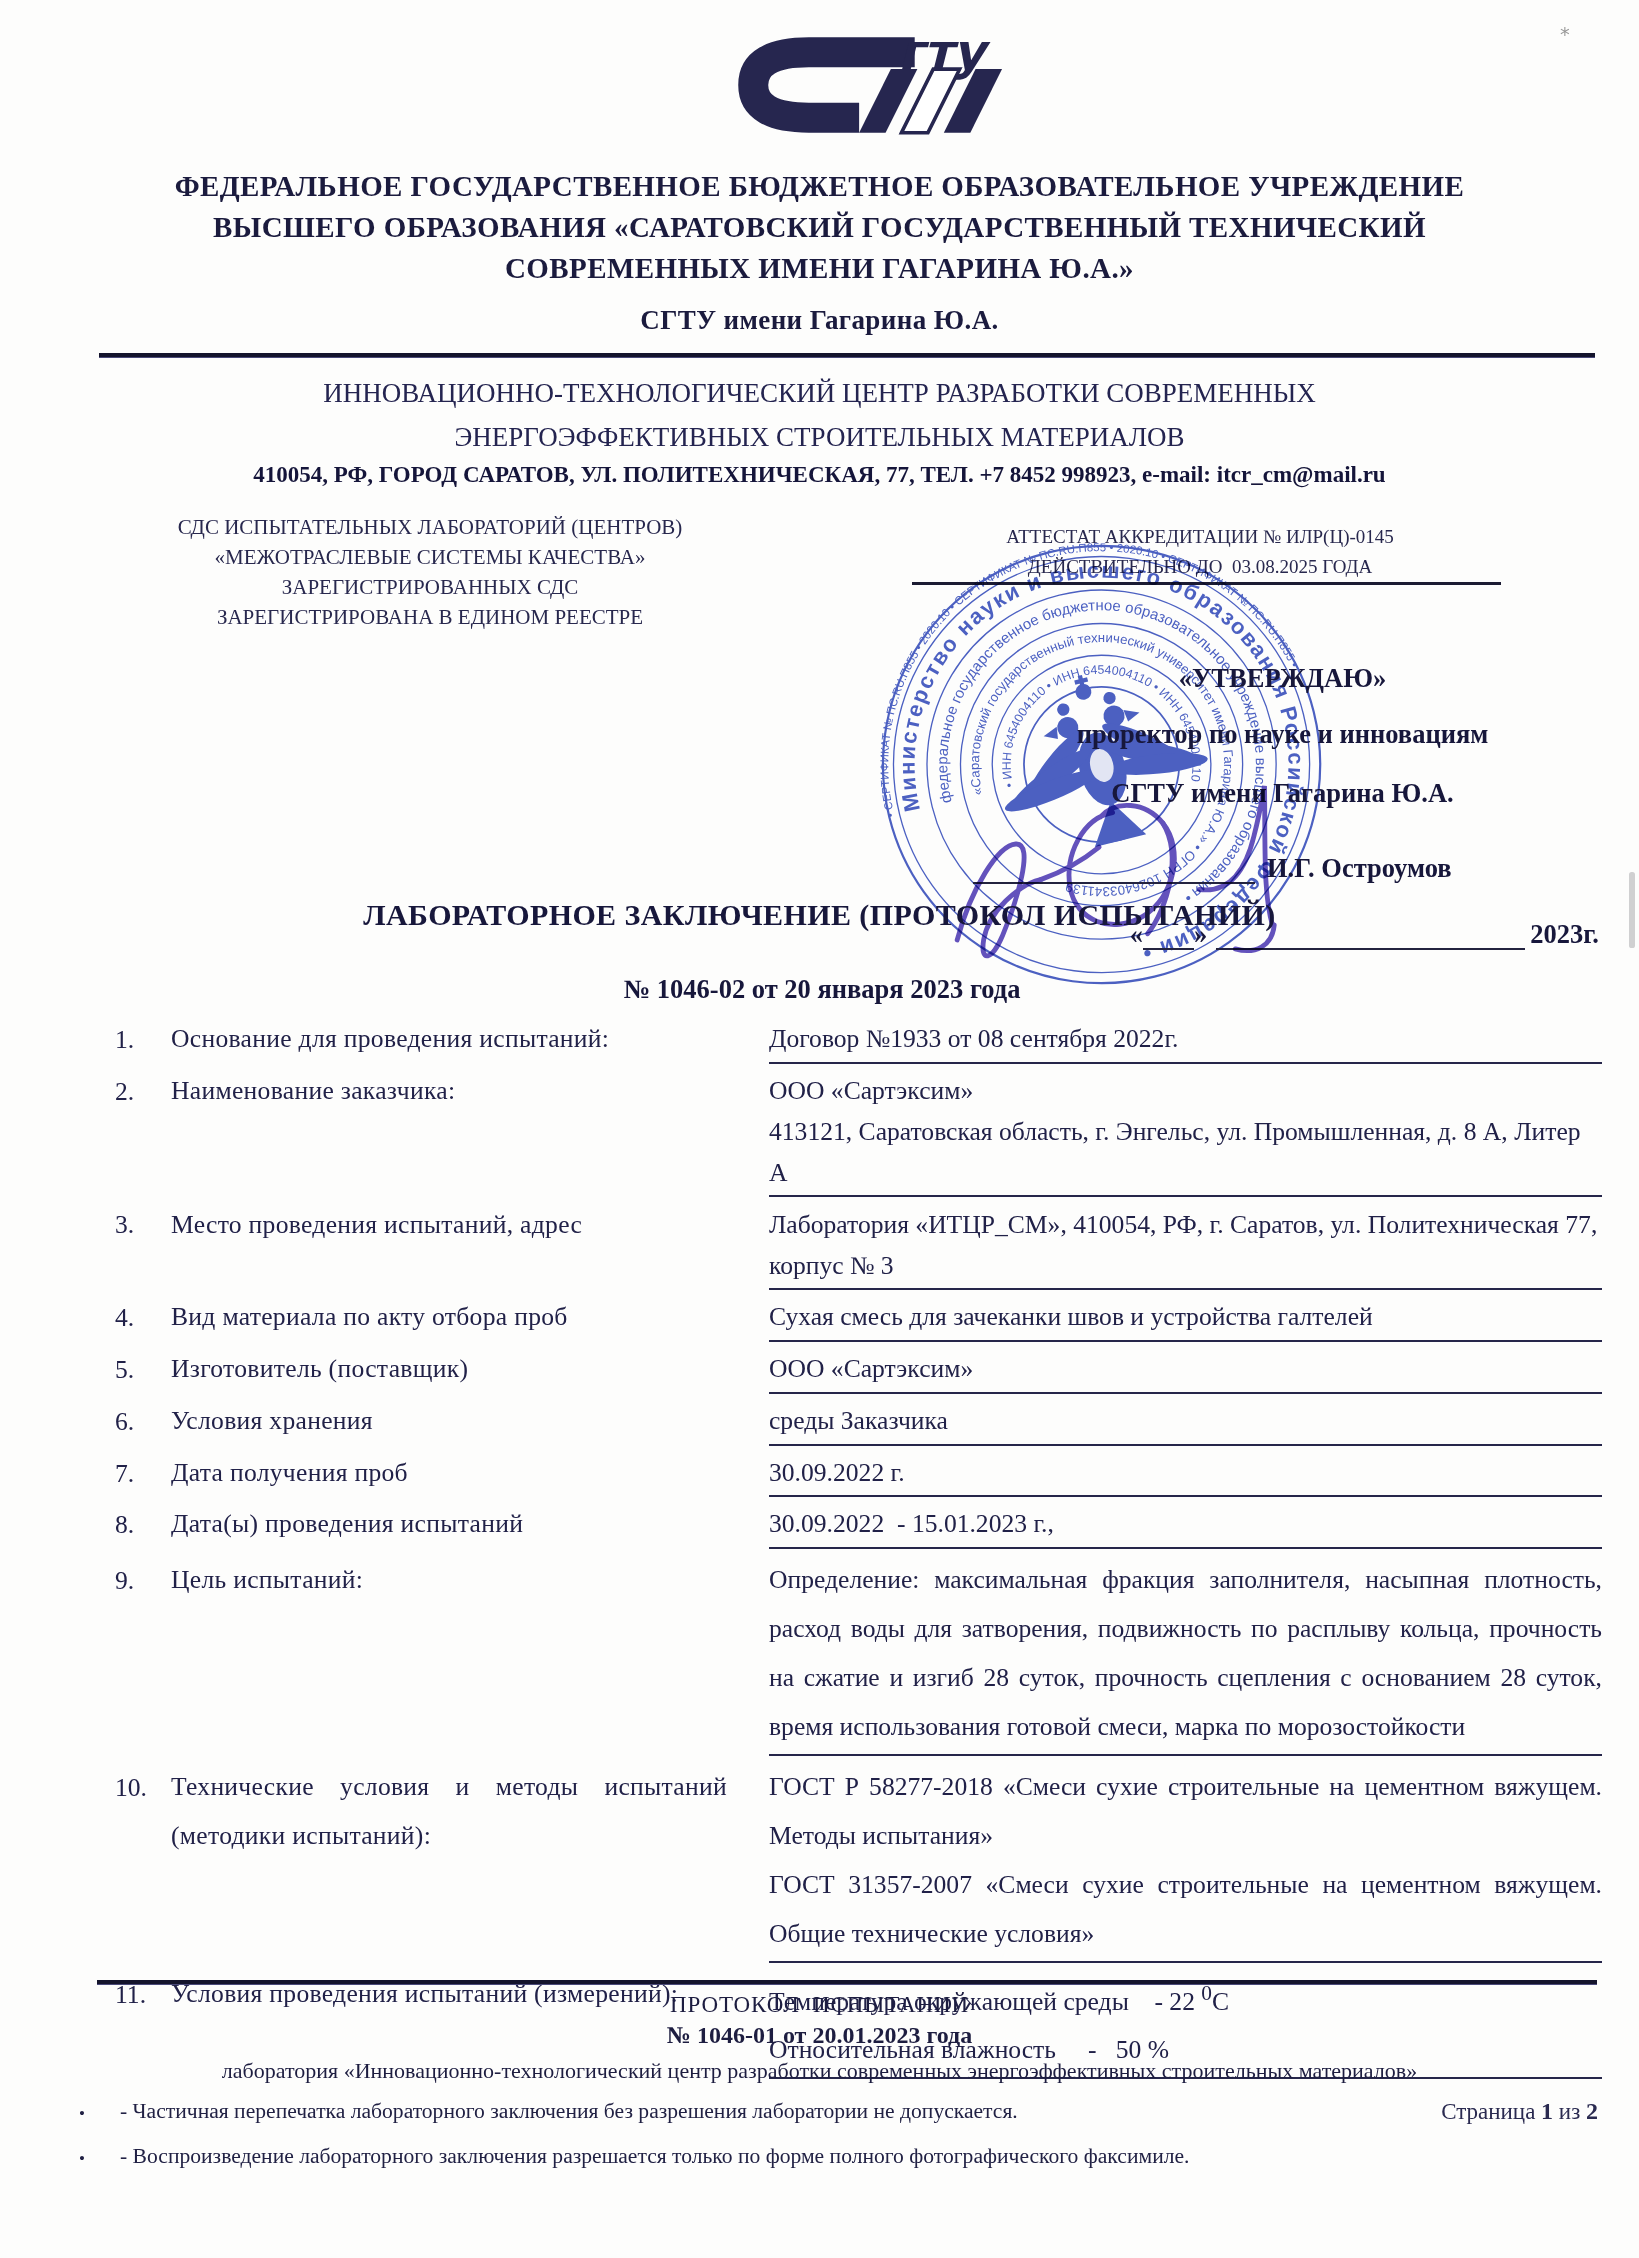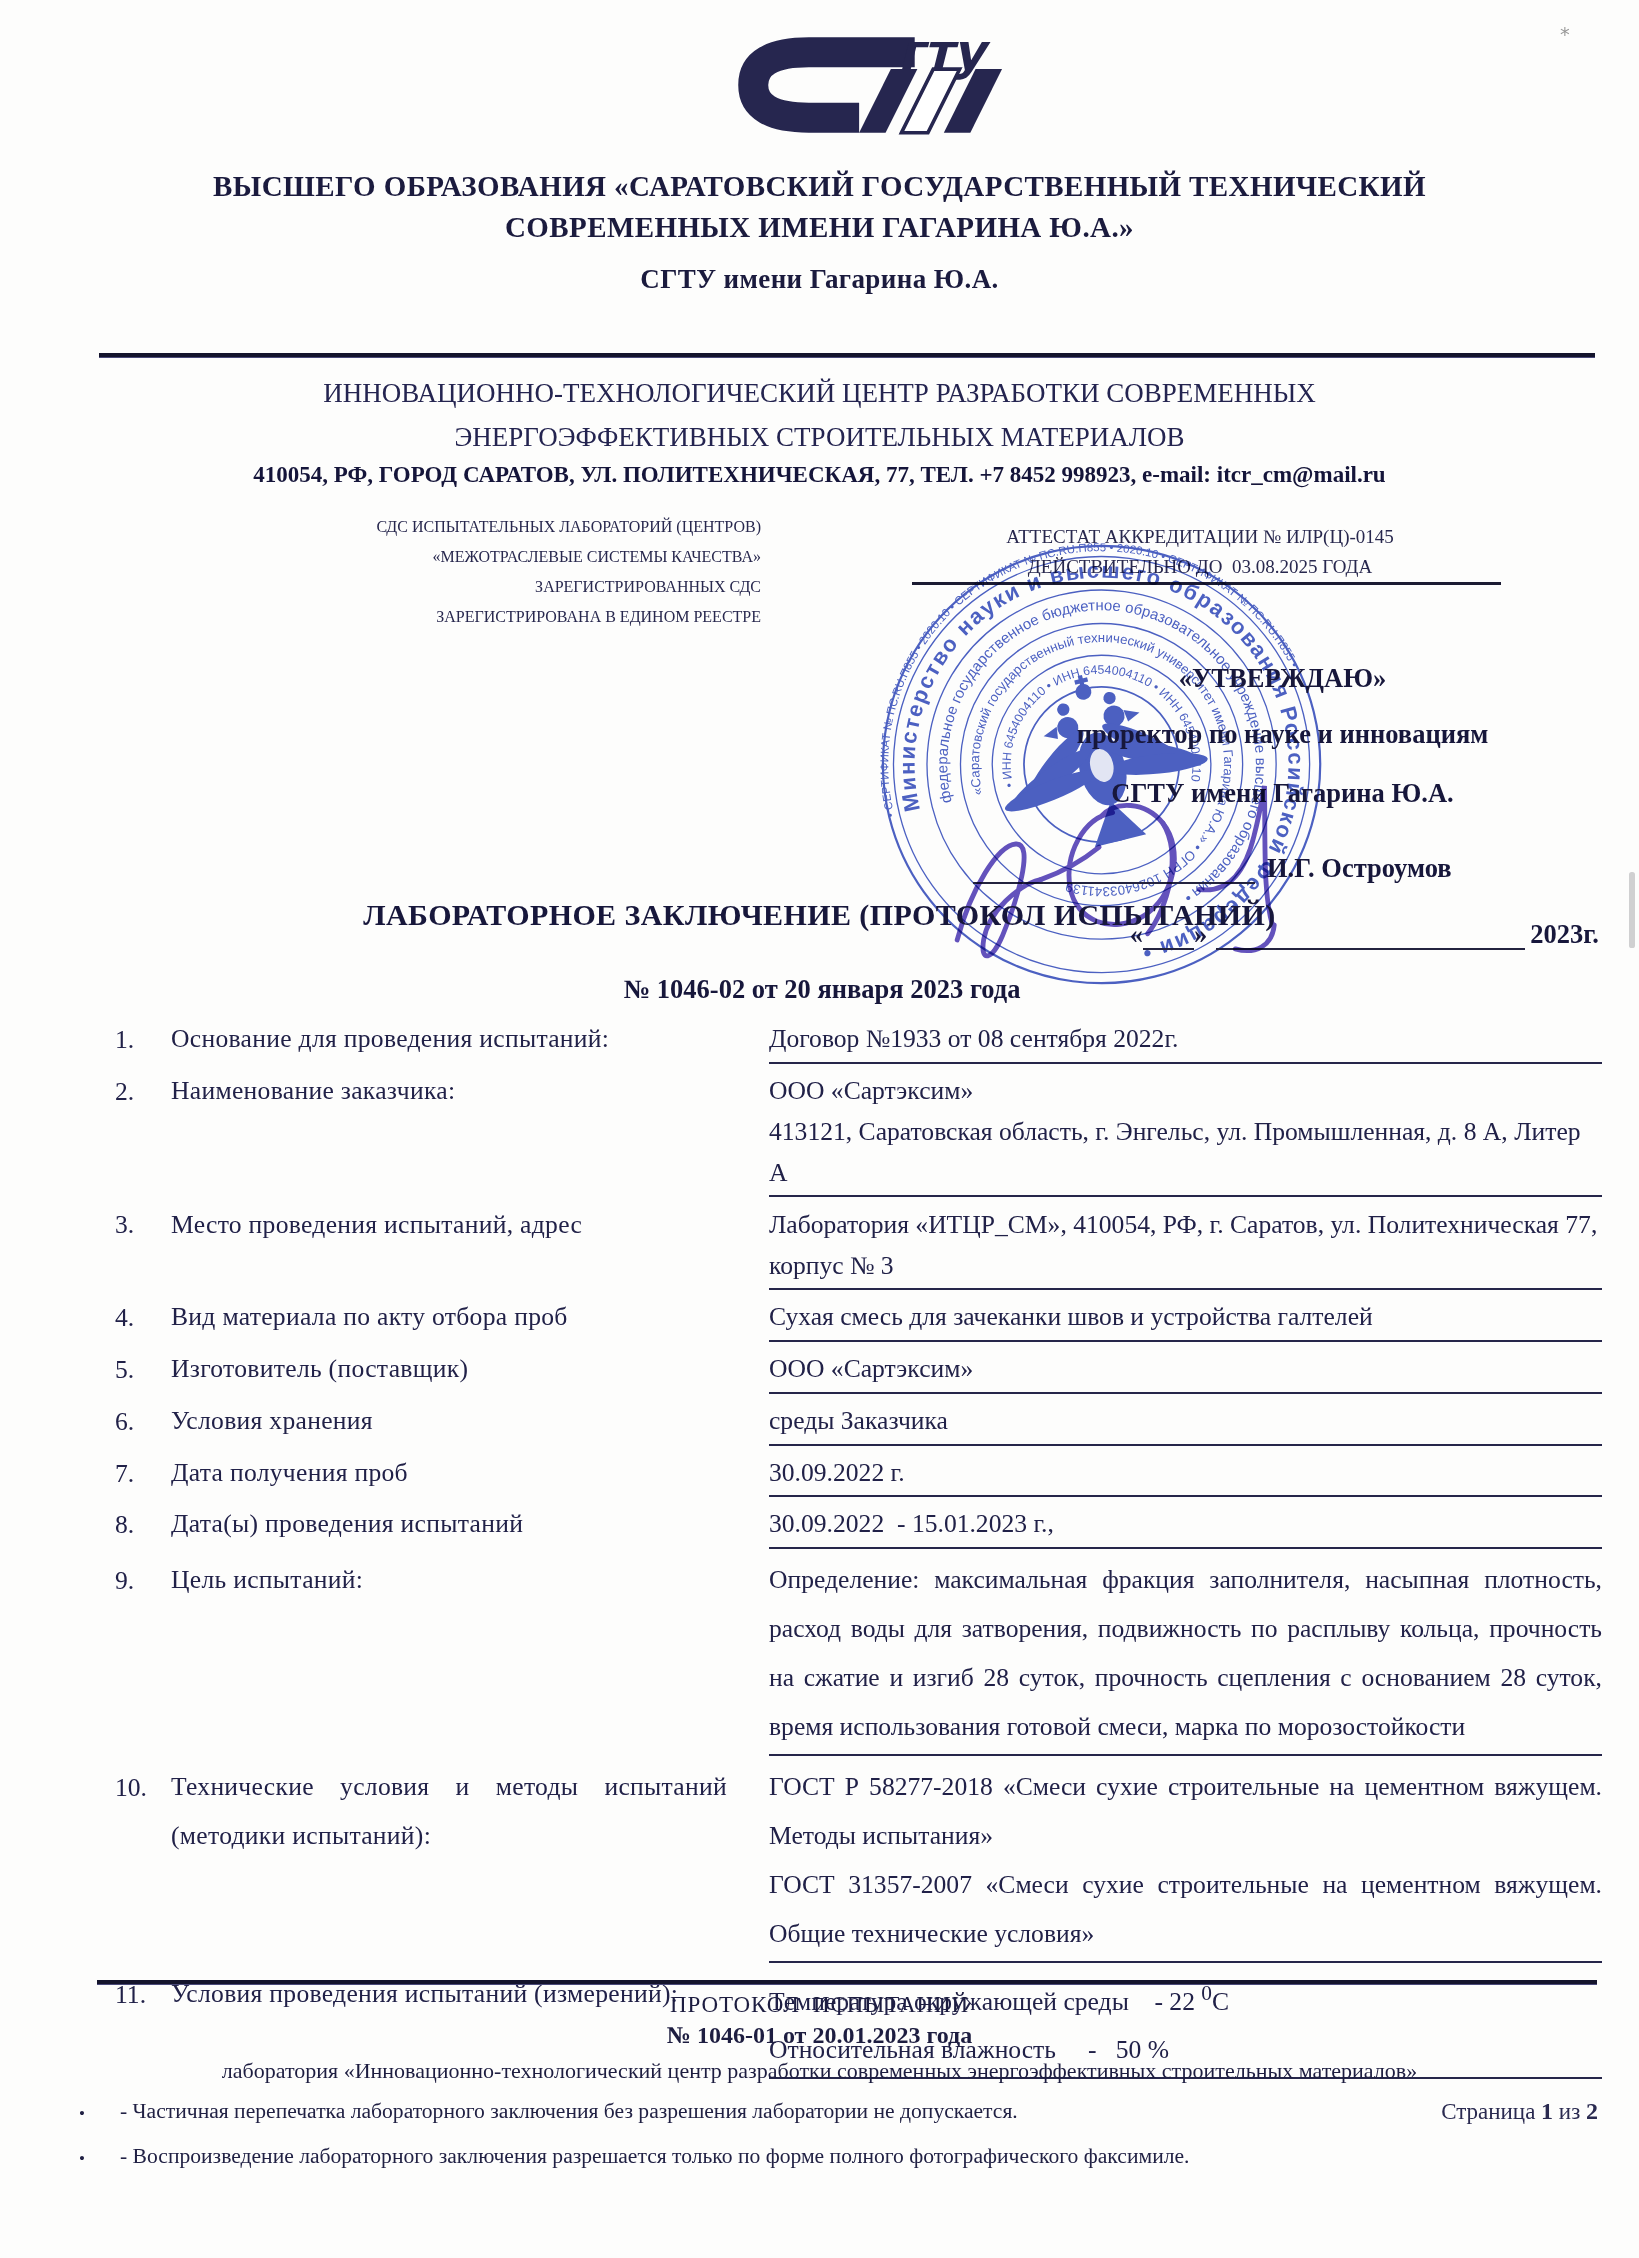--- a/index.html
+++ b/index.html
@@ -22,22 +22,22 @@
   .hr{height:3.5px;background:#14142c;border-bottom:0.9px solid #4a4a7a;}
   #hr1{left:99px;width:1496px;top:353px;}
 
   
   #dept{left:51px;right:51px;top:371px;text-align:center;
         font-size:27px;line-height:44px;font-weight:400;color:#242450;}
   #address{left:51px;right:51px;top:462px;text-align:center;
         font-size:23px;font-weight:bold;color:#15153a;}
 
   
-  #sds{left:99px;width:662px;top:512px;font-size:16px;line-height:30px;
-       text-align:right;color:#28284e;}
+  #sds{left:99px;width:662px;top:512px;font-size:21px;line-height:30px;
+       text-align:center;color:#28284e;}
   #attestat{left:887px;width:626px;top:522px;font-size:19px;line-height:30px;
        text-align:center;color:#28284e;}
   #attestat-line{left:912px;width:589px;top:582px;height:2.6px;background:#1b1b32;}
 
   
   #stamp{left:875px;top:538px;width:454px;height:454px;mix-blend-mode:multiply;opacity:.93;}
   #signature{left:931px;top:760px;width:406px;height:216px;mix-blend-mode:multiply;}
 
   
   #approval{left:966px;top:663px;width:633px;text-align:center;
@@ -100,20 +100,21 @@
   </g>
   <g transform="translate(196,52) skewX(-14)">
     <text x="0" y="0" font-family="DejaVu Sans, sans-serif" font-size="56" font-weight="bold" fill="#26264f">гту</text>
   </g>
 </svg>
 
 <span id="corner-mark" class="abs">*</span>
 <div id="edge-smudge" class="abs"></div>
 
 <div id="org" class="abs">
+  <div>ФЕДЕРАЛЬНОЕ ГОСУДАРСТВЕННОЕ БЮДЖЕТНОЕ ОБРАЗОВАТЕЛЬНОЕ УЧРЕЖДЕНИЕ</div>
   <div>ВЫСШЕГО ОБРАЗОВАНИЯ «САРАТОВСКИЙ ГОСУДАРСТВЕННЫЙ ТЕХНИЧЕСКИЙ</div>
   <div>СОВРЕМЕННЫХ ИМЕНИ ГАГАРИНА Ю.А.»</div>
   <div class="short">СГТУ имени Гагарина Ю.А.</div>
 </div>
 <div id="hr1" class="abs hr"></div>
 
 <div id="dept" class="abs">
   <div>ИННОВАЦИОННО-ТЕХНОЛОГИЧЕСКИЙ ЦЕНТР РАЗРАБОТКИ СОВРЕМЕННЫХ</div>
   <div>ЭНЕРГОЭФФЕКТИВНЫХ СТРОИТЕЛЬНЫХ МАТЕРИАЛОВ</div>
 </div>

